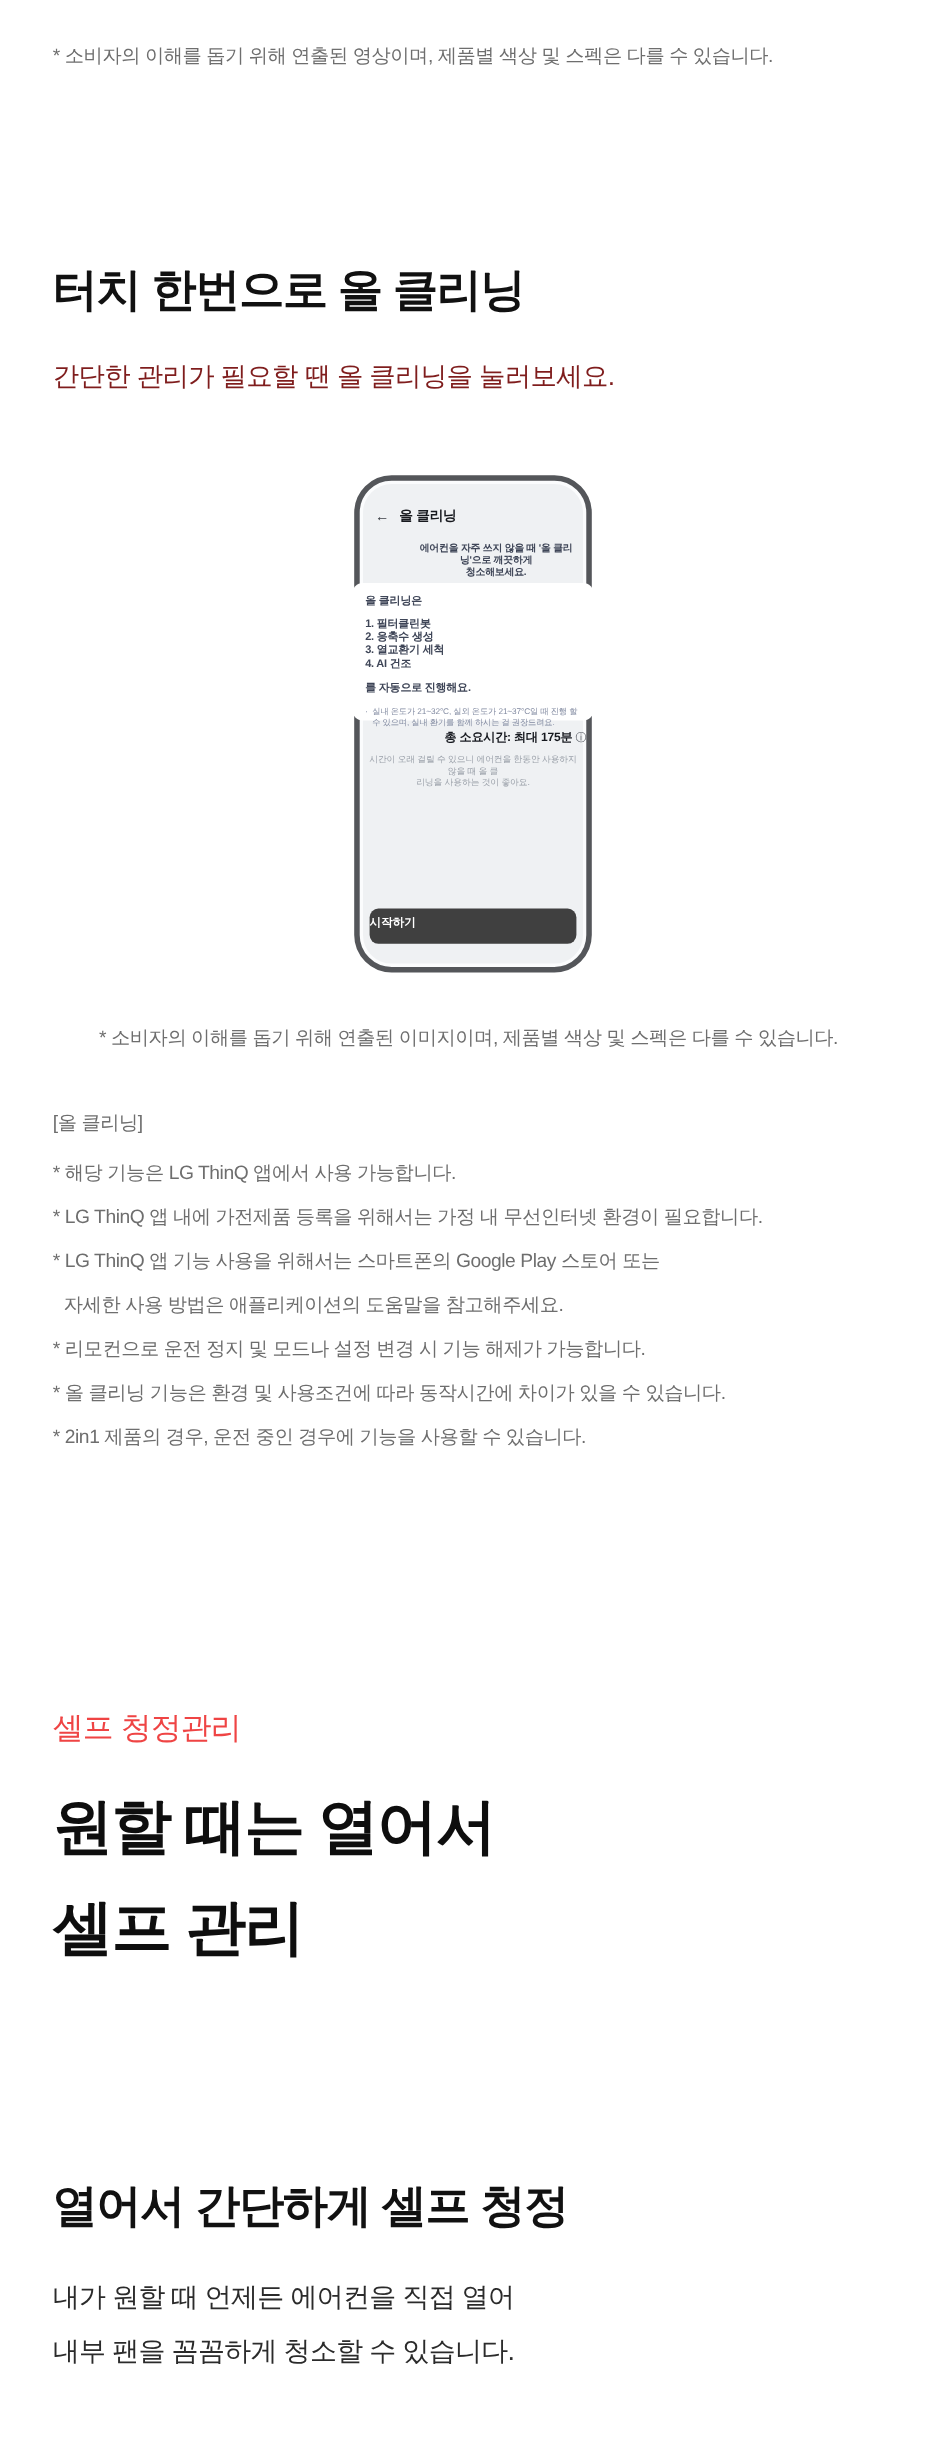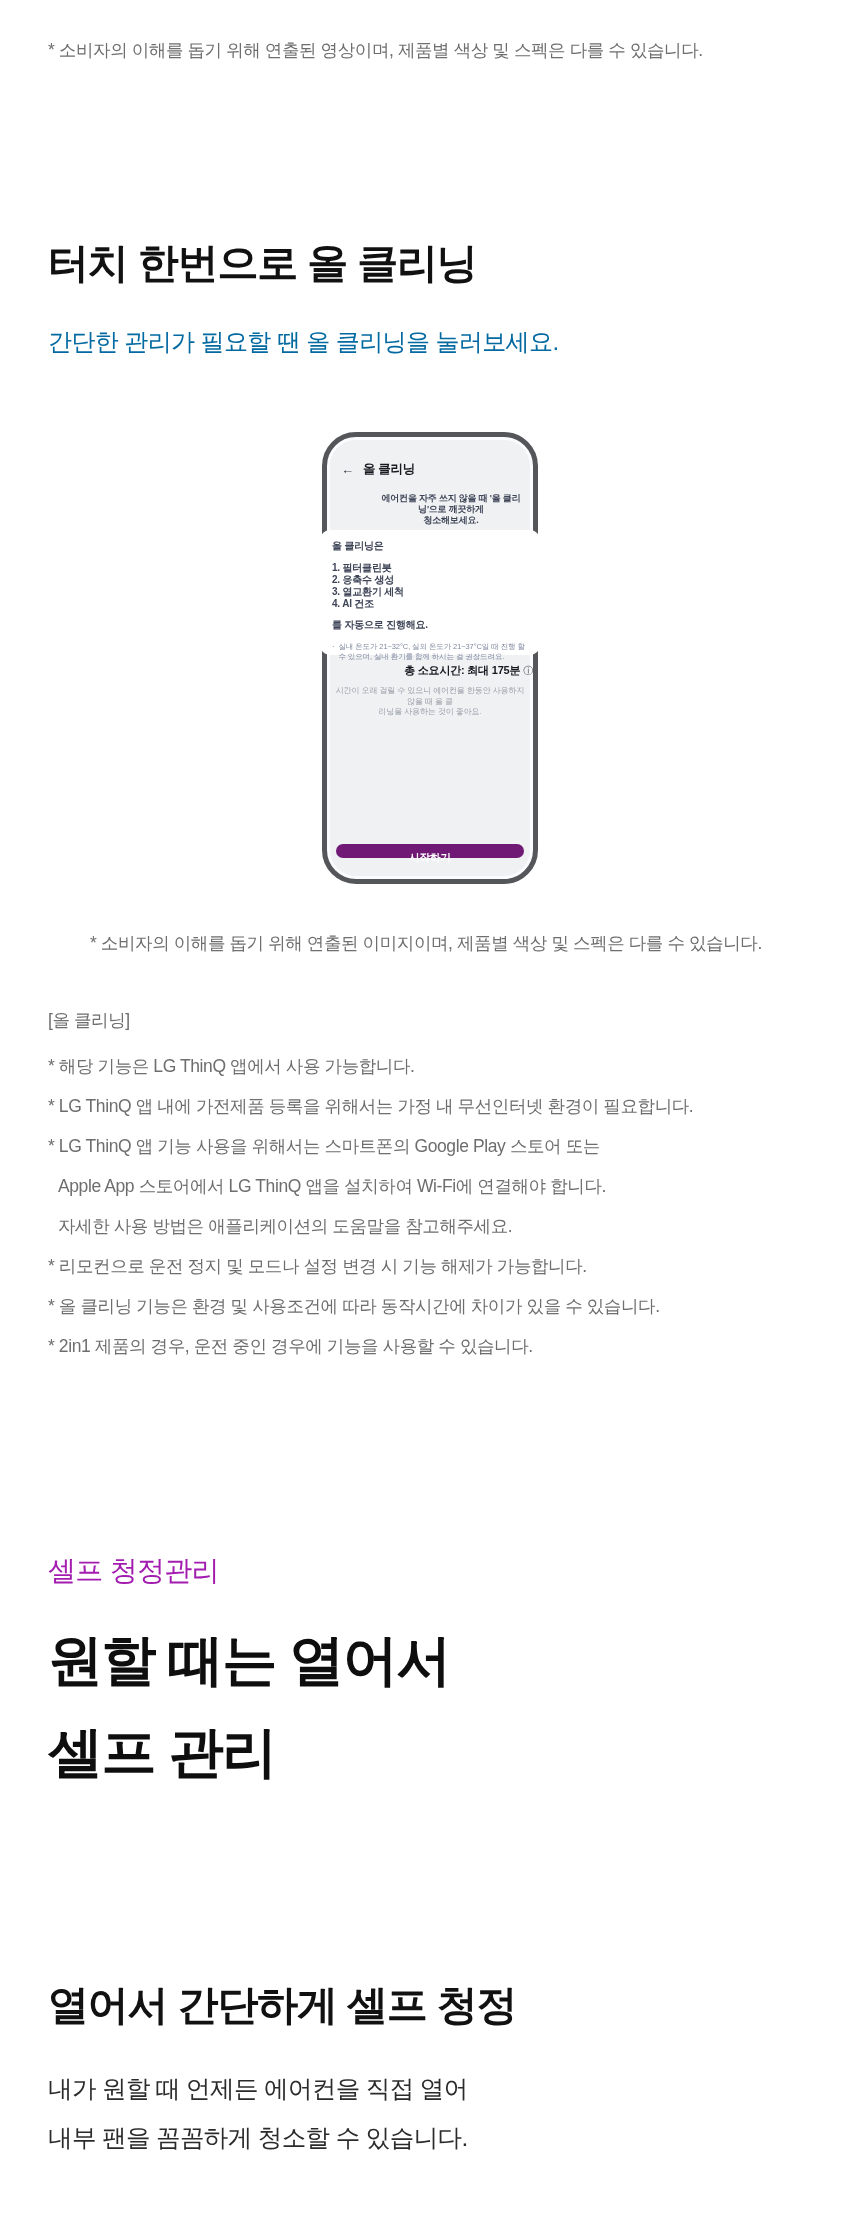--- a/index.html
+++ b/index.html
@@ -6,21 +6,21 @@
   html,body { background:#ffffff; }
   body { font-family:"Liberation Sans","DejaVu Sans",sans-serif; color:#111; }
   .page { position:relative; width:860px; height:2220px; background:#fff; overflow:hidden; }
 
   .disclaimer { position:absolute; left:48px; font-size:17.5px; color:#6E6E6E; letter-spacing:-0.4px; }
   .disclaimer-top { top:38px; }
   .disclaimer-img { top:931px;margin-left:42px; }
 
   .h-title { position:absolute; left:48px; font-size:41px; font-weight:700; color:#111; letter-spacing:-1.2px; }
   .title-all-cleaning { top:236px; }
-  .subtitle { position:absolute; left:48px; top:326px; font-size:24px; color:#0369a1; letter-spacing:-0.6px; }
+  .subtitle { position:absolute; left:48px; top:326px; font-size:24px; color:#7f1d1d; letter-spacing:-0.6px; }
 
   
   .phone { position:absolute; left:322px; top:432px; width:216px; height:452px;
            border:5px solid #54565A; border-radius:34px; background:#EFF1F3;
            box-shadow: inset 0 0 0 3px #FBFCFD; }
   .phone-header { position:absolute; top:24px; left:14px; display:flex; align-items:center; gap:9px; }
   .back-arrow { font-size:13px; color:#3A3D44; line-height:14px; }
   .phone-title { font-size:12.5px; font-weight:700; color:#17191E; letter-spacing:-0.3px; }
   .phone-desc { position:absolute; top:56px; left:6px; right:6px; text-align:center;
                 font-size:9px; line-height:11px; font-weight:600; color:#3E4557; letter-spacing:-0.2px;margin-left:42px; }
@@ -28,32 +28,32 @@
               background:#ffffff; border-radius:10px; padding:9px 12px; }
   .card-intro { font-size:10px; font-weight:600; color:#3E4557; margin-bottom:9px; letter-spacing:-0.2px; }
   .card-step  { font-size:10px; font-weight:600; color:#3E4557; line-height:12px; letter-spacing:-0.2px; }
   .card-outro { font-size:10px; font-weight:700; color:#3E4557; margin-top:8px; letter-spacing:-0.2px; }
   .card-note  { margin-top:10px; font-size:7.5px; line-height:9.5px; color:#8089A0; display:flex; gap:4px; letter-spacing:-0.1px; }
   .total-time { position:absolute; top:226px; left:0; right:0; text-align:right;
                 font-size:11px; font-weight:700; color:#15181E; letter-spacing:-0.2px; }
   .info-icon { font-weight:400; font-size:10px; color:#4A4E57; }
   .time-note { position:absolute; top:249px; left:4px; right:4px; text-align:center;
                font-size:8px; line-height:10.5px; color:#9BA1AA; letter-spacing:-0.1px; }
-  .start-button { position:absolute; bottom:21px; left:50%; transform:translateX(-50%); width:188px; height:14px;
-                  background:#701a75; border-radius:8px; color:#fff; font-size:10.5px; font-weight:600;
-                  line-height:26px; text-align:center; }
+  .start-button { position:absolute; bottom:21px; left:50%; transform:translateX(-50%); width:188px; height:32px;
+                  background:#404040; border-radius:8px; color:#fff; font-size:10.5px; font-weight:600;
+                  line-height:26px; }
 
   
   .notes-title { position:absolute; left:48px; top:1008px; font-size:17.5px; color:#6E6E6E; letter-spacing:-0.4px; }
   .notes { position:absolute; left:48px; top:1046px; }
   .note-line { font-size:17.5px; color:#6E6E6E; line-height:40px; white-space:nowrap; letter-spacing:-0.4px; }
   .note-line.indent { padding-left:10px; }
 
   
-  .eyebrow { position:absolute; left:48px; top:1552px; font-size:28px; color:#a21caf; letter-spacing:-0.7px; }
+  .eyebrow { position:absolute; left:48px; top:1552px; font-size:28px; color:#ef4444; letter-spacing:-0.7px; }
   .big-title { position:absolute; left:48px; top:1614px; font-size:55px; font-weight:700; color:#0e0e0e;
                line-height:92px; letter-spacing:-1.5px; }
   .sub-heading { top:1978px; }
   .body-text { position:absolute; left:48px; top:2064px; font-size:24.5px; line-height:49px;
                color:#2b2b2b; letter-spacing:-0.6px; }
 </style>
 </head>
 <body>
 
 <div class="page">
@@ -95,21 +95,20 @@
     <div class="start-button">시작하기</div>
   </div>
 
   <p class="disclaimer disclaimer-img">* 소비자의 이해를 돕기 위해 연출된 이미지이며, 제품별 색상 및 스펙은 다를 수 있습니다.</p>
 
   <p class="notes-title">[올 클리닝]</p>
   <div class="notes">
     <div class="note-line">* 해당 기능은 LG ThinQ 앱에서 사용 가능합니다.</div>
     <div class="note-line">* LG ThinQ 앱 내에 가전제품 등록을 위해서는 가정 내 무선인터넷 환경이 필요합니다.</div>
     <div class="note-line">* LG ThinQ 앱 기능 사용을 위해서는 스마트폰의 Google Play 스토어 또는</div>
-    <div class="note-line indent">Apple App 스토어에서 LG ThinQ 앱을 설치하여 Wi-Fi에 연결해야 합니다.</div>
     <div class="note-line indent">자세한 사용 방법은 애플리케이션의 도움말을 참고해주세요.</div>
     <div class="note-line">* 리모컨으로 운전 정지 및 모드나 설정 변경 시 기능 해제가 가능합니다.</div>
     <div class="note-line">* 올 클리닝 기능은 환경 및 사용조건에 따라 동작시간에 차이가 있을 수 있습니다.</div>
     <div class="note-line">* 2in1 제품의 경우, 운전 중인 경우에 기능을 사용할 수 있습니다.</div>
   </div>
 
   <p class="eyebrow">셀프 청정관리</p>
   <h1 class="big-title">
     <span>원할 때는 열어서</span><br>
     <span>셀프 관리</span>

